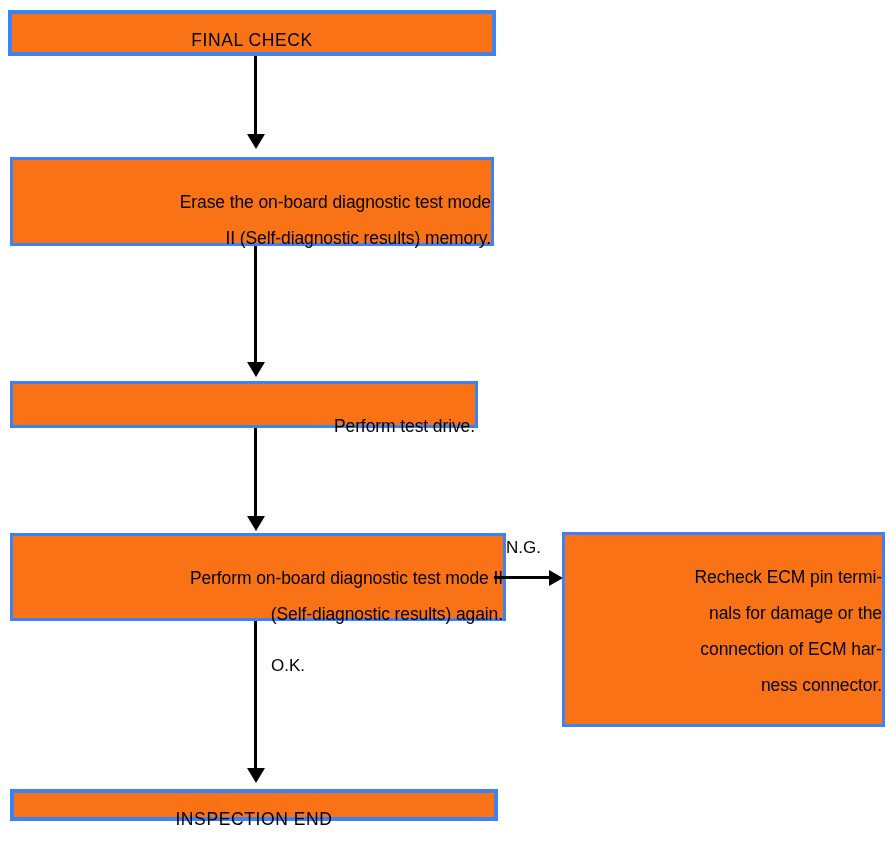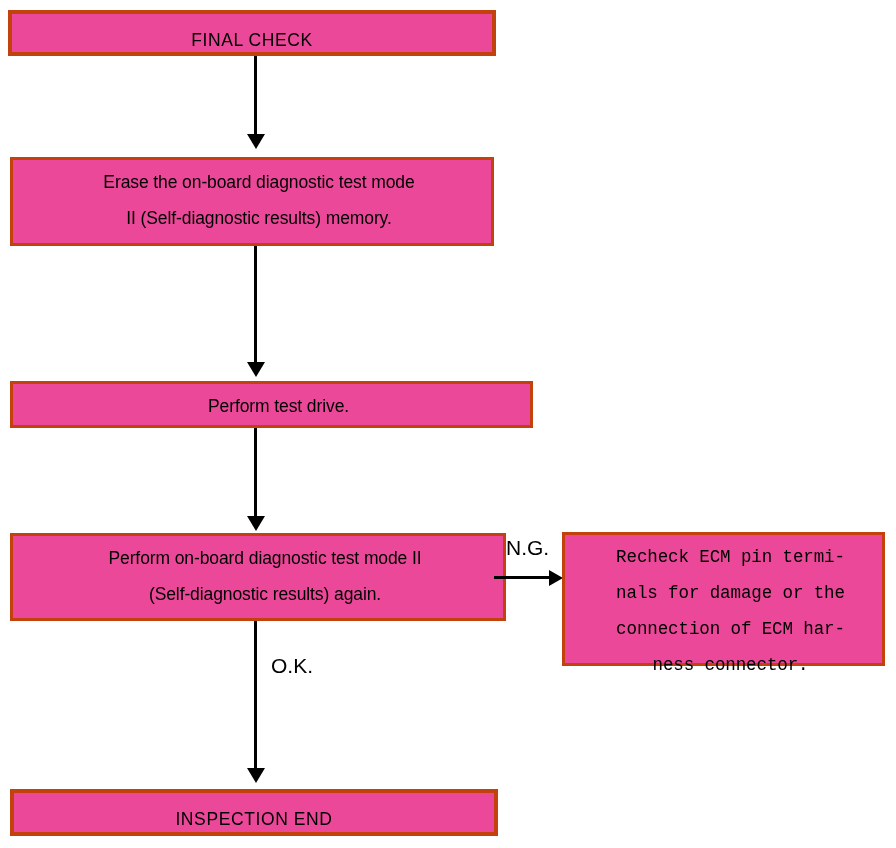--- a/index.html
+++ b/index.html
@@ -17,49 +17,49 @@
     width: 896px;
     height: 848px;
     background: #ffffff;
     overflow: hidden;
   }
 
   
   .flow-box {
     position: absolute;
     box-sizing: border-box;
-    border: 3px solid #c2410c;
-    background: #ec4899;
+    border: 3px solid #3b82f6;
+    background: #f97316;
   }
   .flow-box .box-text {
     display: block;
     white-space: pre-line;
     font-size: 17.5px;
     line-height: 36px;
     letter-spacing: -0.1px;
     color: #000000;
     -webkit-font-smoothing: none;
   }
   .box-left .box-text {
-    text-align: center;
-    padding: 4px 0 0 14px;
+    text-align: right;
+    padding: 24px 0 0 14px;
   }
   .box-center .box-text {
     text-align: center;
     padding-top: 8px;
     letter-spacing: 0.6px;
   }
 
   
   #box-final-check   { left: 8px;   top: 10px;  width: 488px; height: 46px;  border-width: 4px; }
   #box-erase-memory  { left: 10px;  top: 157px; width: 484px; height: 89px; }
-  #box-test-drive    { left: 10px;  top: 381px; width: 523px; height: 47px; }
+  #box-test-drive    { left: 10px;  top: 381px; width: 468px; height: 47px; }
   #box-perform-again { left: 10px;  top: 533px; width: 496px; height: 88px; }
-  #box-recheck-ecm   { left: 562px; top: 532px; width: 323px; height: 134px; font-family: Liberation Mono, monospace; }
-  #box-inspection-end{ left: 10px;  top: 789px; width: 488px; height: 47px;  border-width: 4px; }
+  #box-recheck-ecm   { left: 562px; top: 532px; width: 323px; height: 195px; }
+  #box-inspection-end{ left: 10px;  top: 789px; width: 488px; height: 32px;  border-width: 4px; }
 
   
   .v-line {
     position: absolute;
     width: 3px;
     background: #000000;
   }
   .h-line {
     position: absolute;
     height: 3px;
@@ -89,21 +89,21 @@
   #conn3-line  { left: 254px; top: 428px; height: 90px; }
   #conn3-arrow { left: 247px; top: 516px; }
   #conn-ok-line  { left: 254px; top: 621px; height: 148px; }
   #conn-ok-arrow { left: 247px; top: 768px; }
   #conn-ng-line  { left: 494px; top: 576px; width: 62px; }
   #conn-ng-arrow { left: 549px; top: 570px; }
 
   
   .branch-label {
     position: absolute;
-    font-size: 21px;
+    font-size: 17px;
     line-height: 20px;
     color: #000000;
     white-space: nowrap;
   }
   #label-ng { left: 506px; top: 538px; }
   #label-ok { left: 271px; top: 656px; }
 </style>
 </head>
 <body>
 

